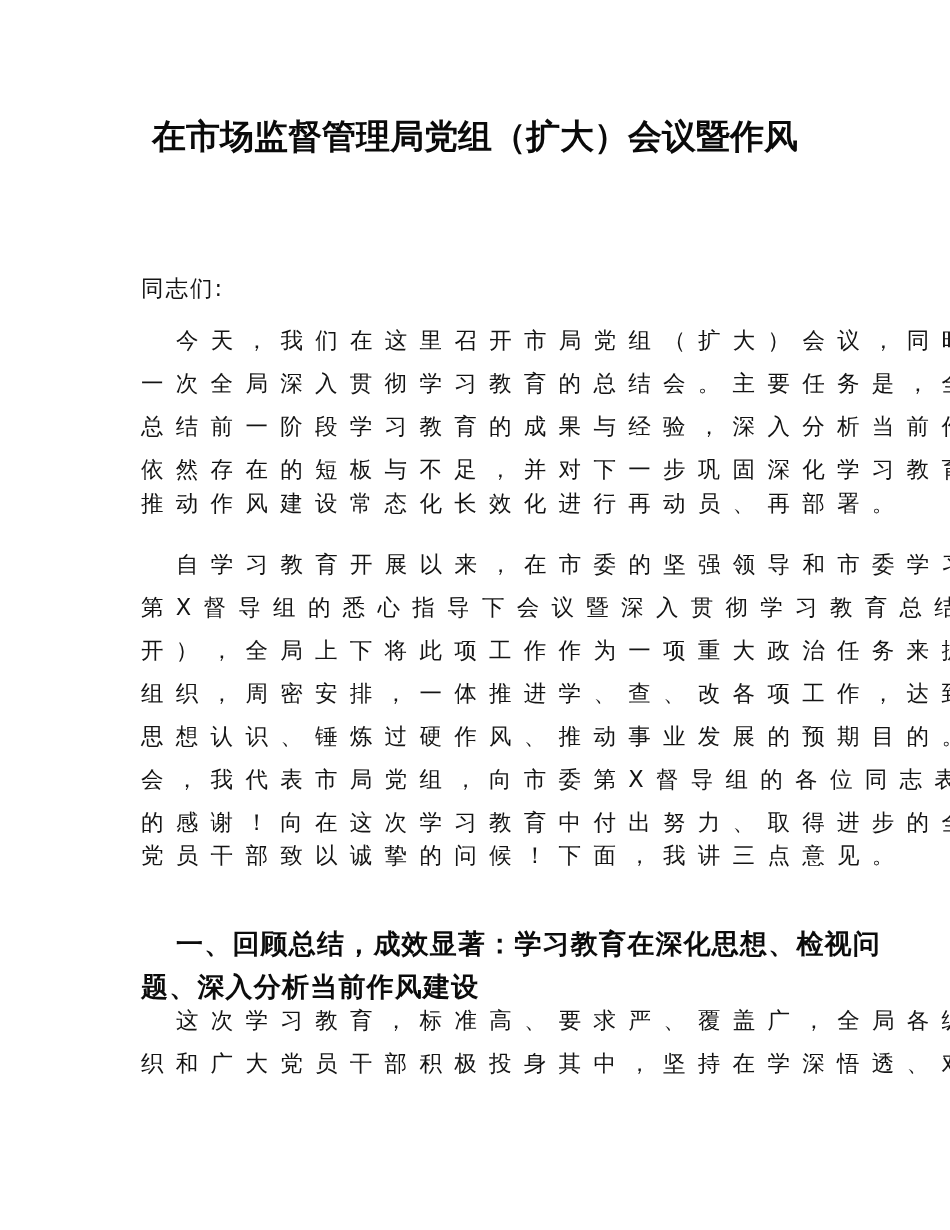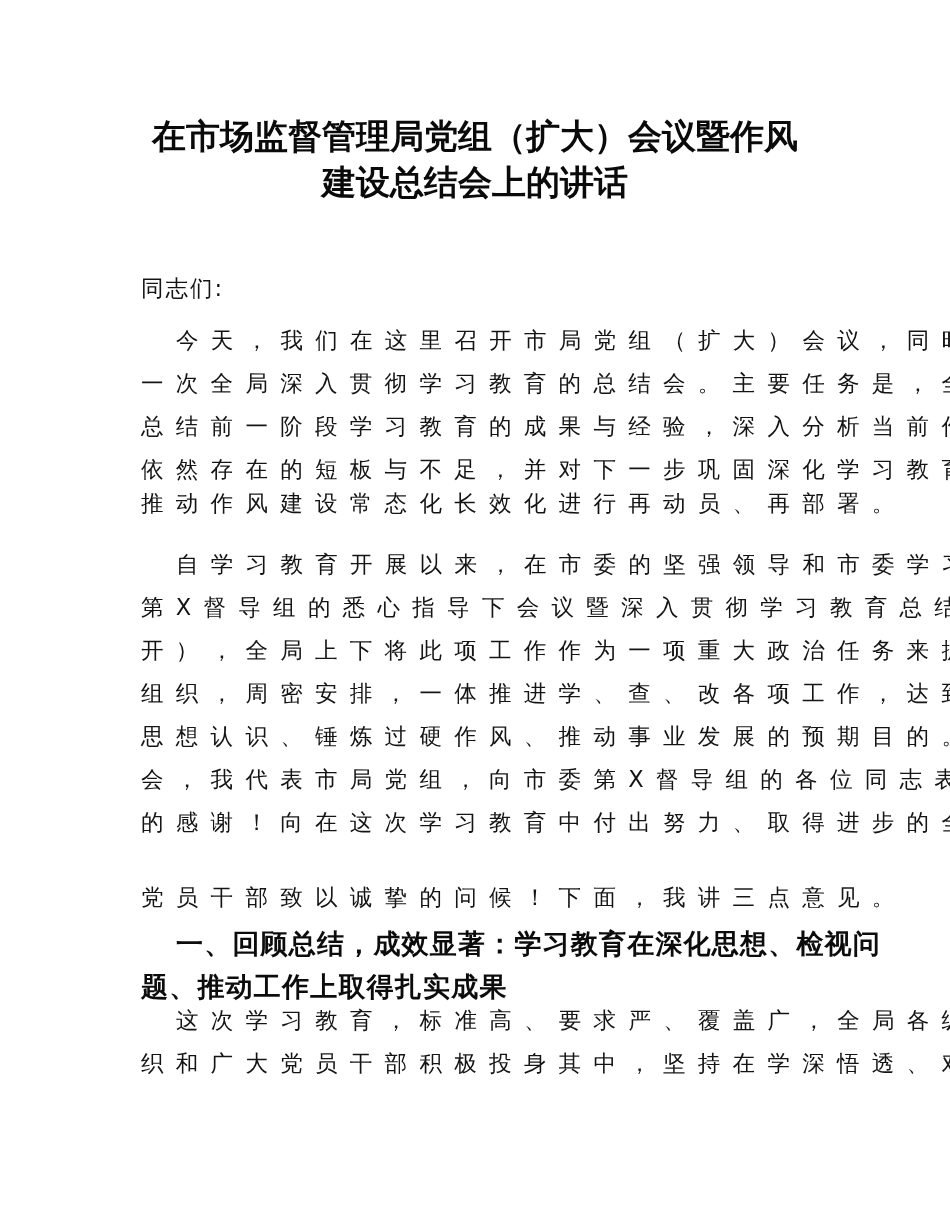--- a/index.html
+++ b/index.html
@@ -69,21 +69,20 @@
       margin-top: 20px;
     }
   </style>
 </head>
 <body>
 
 <div class="page">
 
   <div class="title">
     <span class="tline">在市场监督管理局党组（扩大）会议暨作风</span>
-    <span class="tline">建设总结会上的讲话</span>
   </div>
 
   <div class="body-text" style="top:0;">
 
     <div class="line greet" style="top:273px;">同志们:</div>
 
     <div>
       <div class="line indent" style="top:325px;">今天，我们在这里召开市局党组（扩大）会议，同时也是</div>
       <div class="line" style="top:368px;">一次全局深入贯彻学习教育的总结会。主要任务是，全面回顾</div>
       <div class="line" style="top:411px;">总结前一阶段学习教育的成果与经验，深入分析当前作风建设</div>
@@ -92,26 +91,26 @@
     </div>
 
     <div>
       <div class="line indent" style="top:549px;">自学习教育开展以来，在市委的坚强领导和市委学习教育</div>
       <div class="line" style="top:592px;">第X督导组的悉心指导下会议暨深入贯彻学习教育总结会召</div>
       <div class="line" style="top:635px;">开），全局上下将此项工作作为一项重大政治任务来抓，精心</div>
       <div class="line" style="top:678px;">组织，周密安排，一体推进学、查、改各项工作，达到了深化</div>
       <div class="line" style="top:721px;">思想认识、锤炼过硬作风、推动事业发展的预期目的。借此机</div>
       <div class="line" style="top:764px;">会，我代表市局党组，向市委第X督导组的各位同志表示衷心</div>
       <div class="line" style="top:807px;">的感谢！向在这次学习教育中付出努力、取得进步的全局广大</div>
-      <div class="line" style="top:882px;">党员干部致以诚挚的问候！下面，我讲三点意见。</div>
+      <div class="line" style="top:840px;">党员干部致以诚挚的问候！下面，我讲三点意见。</div>
     </div>
 
     <div>
       <div class="line indent heading" style="top:909px;">一、回顾总结，成效显著：学习教育在深化思想、检视问</div>
-      <div class="line heading" style="top:952px;">题、推动工作上取得扎实成果</div>
+      <div class="line heading" style="top:952px;">题、深入分析当前作风建设</div>
     </div>
 
     <div>
       <div class="line indent" style="top:1005px;">这次学习教育，标准高、要求严、覆盖广，全局各级党组</div>
       <div class="line" style="top:1048px;">织和广大党员干部积极投身其中，坚持在学深悟透、对标找</div>
     </div>
 
   </div>
 </div>
 

